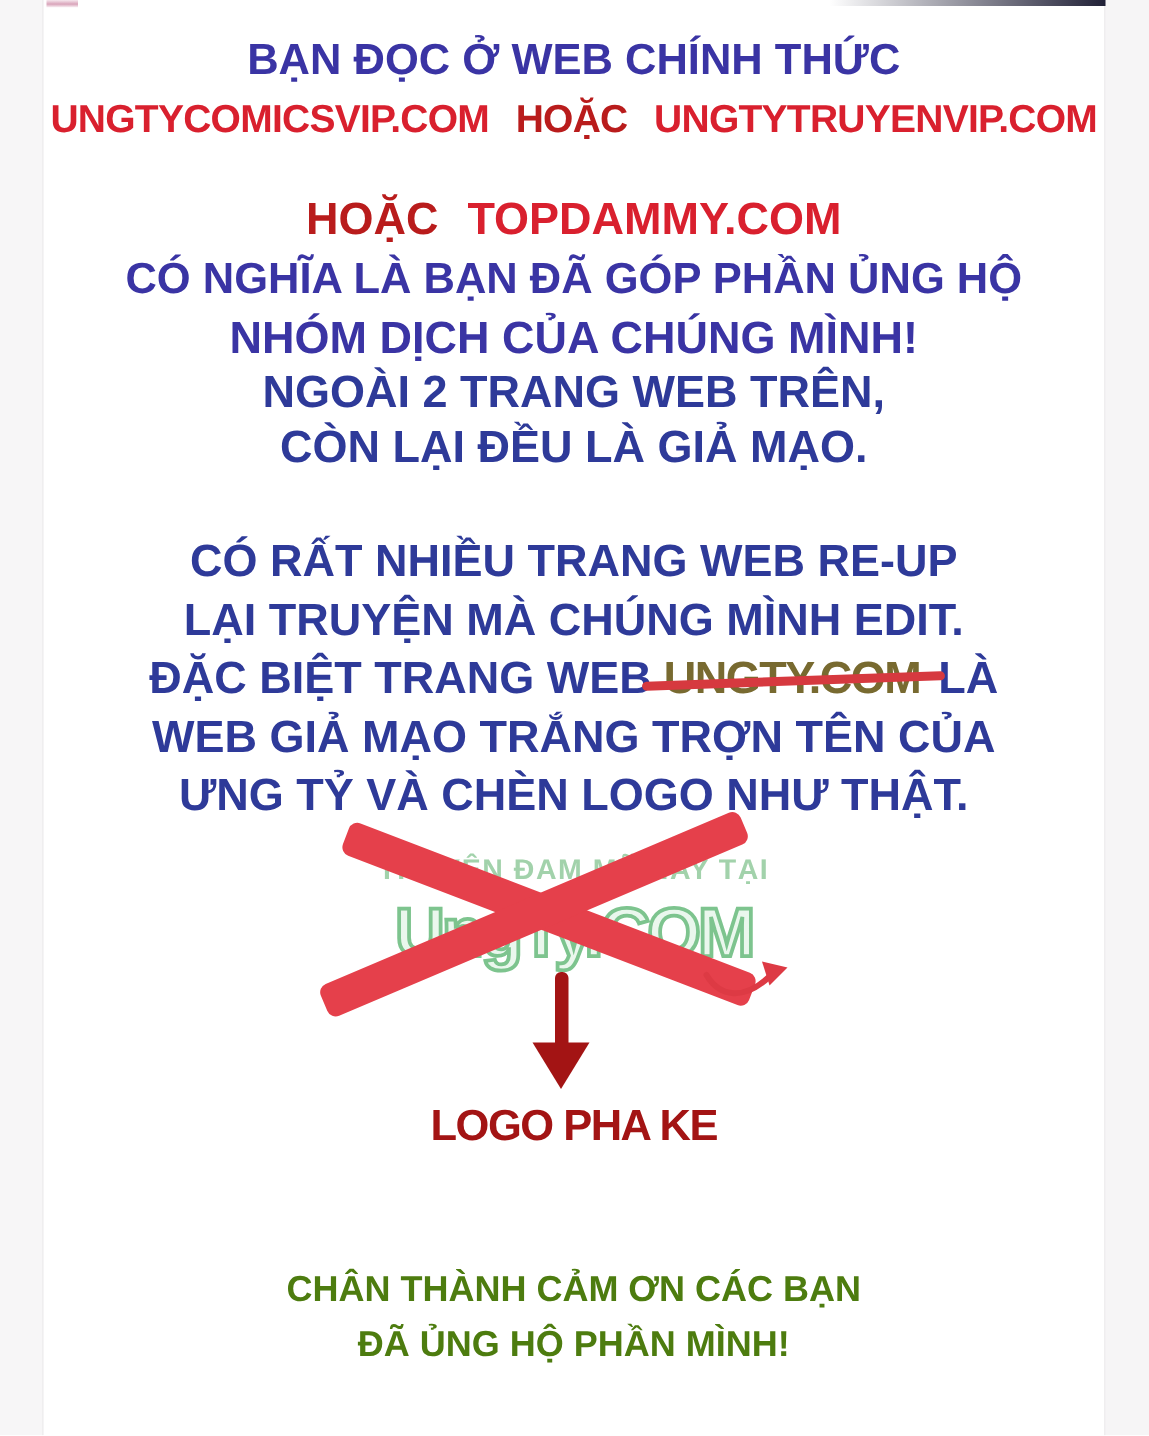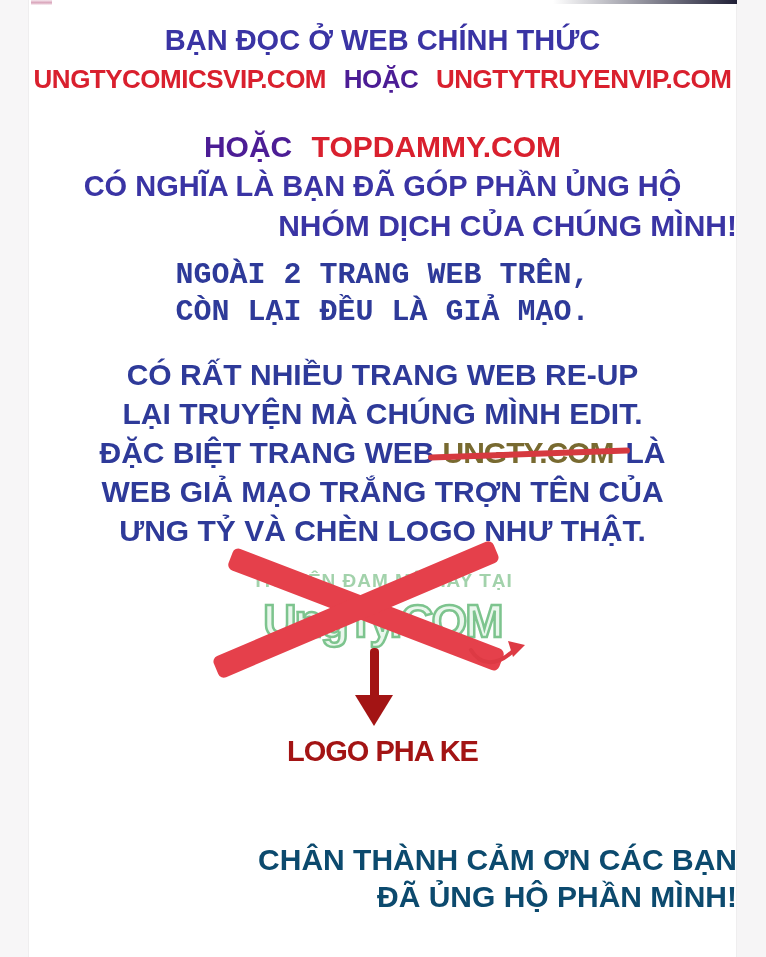--- a/index.html
+++ b/index.html
@@ -19,28 +19,28 @@
 
   .center-block { position:absolute; left:28px; width:709px; text-align:center; }
   .nowrap { white-space:nowrap; }
 
   
   #header { top:21px; color:#3a34a4; }
   .hl1 { font-size:29px; line-height:39px; }
   .hl2 { font-size:26px; line-height:39px; letter-spacing:-0.5px; }
   .hl3 { font-size:30px; line-height:40px;margin-top:28px; }
   .hl4 { font-size:29px; line-height:39px; }
-  .hl5 { font-size:30px; line-height:39px;text-align:right; }
+  .hl5 { font-size:30px; line-height:39px; }
   .red  { color:#d9202e; }
-  .blue { color:#4c1d95; }
+  .blue { color:#b91c1c; }
   .gapr { margin-right:11px; }
   .gapl { margin-left:11px; }
 
   
-  #notice1 { top:257px; color:#2e3a99; font-size:30px; line-height:37px;font-family:Liberation Mono, monospace; }
+  #notice1 { top:243px; color:#2e3a99; font-size:30px; line-height:37px; }
   #notice2 { top:355px; color:#2e3a99; font-size:30px; line-height:39px; }
   .fake-site {
     color:#786a30; position:relative; display:inline-block;
     margin:0 12px 0 8px; letter-spacing:-1px;
   }
   .fake-site::after {
     content:""; position:absolute; left:-14px; right:-17px; top:45%; height:6px;
     background:#d6393f; transform:rotate(-2deg); border-radius:3px;
   }
 
@@ -60,21 +60,21 @@
     font-size:19px; line-height:26px; font-style:italic; color:#a8611f;
   }
 
   
   .svg-abs { position:absolute; }
   #curved-arrow { left:468px; top:638px; }
   #down-arrow  { left:352px; top:645px; }
 
   
   #fake-label { top:729px; font-size:29px; line-height:44px; color:#a31414; letter-spacing:-1px; }
-  #footer { top:841px; color:#0c4a6e; font-size:30px; line-height:37px;text-align:right; }
+  #footer { top:841px; color:#4d7c0f; font-size:24px; line-height:37px; }
 </style>
 </head>
 <body>
 
 <div id="page">
 
   <div class="strip-left"></div>
   <div class="strip-right"></div>
   <div class="top-dark"></div>
   <div class="top-pink"></div>

